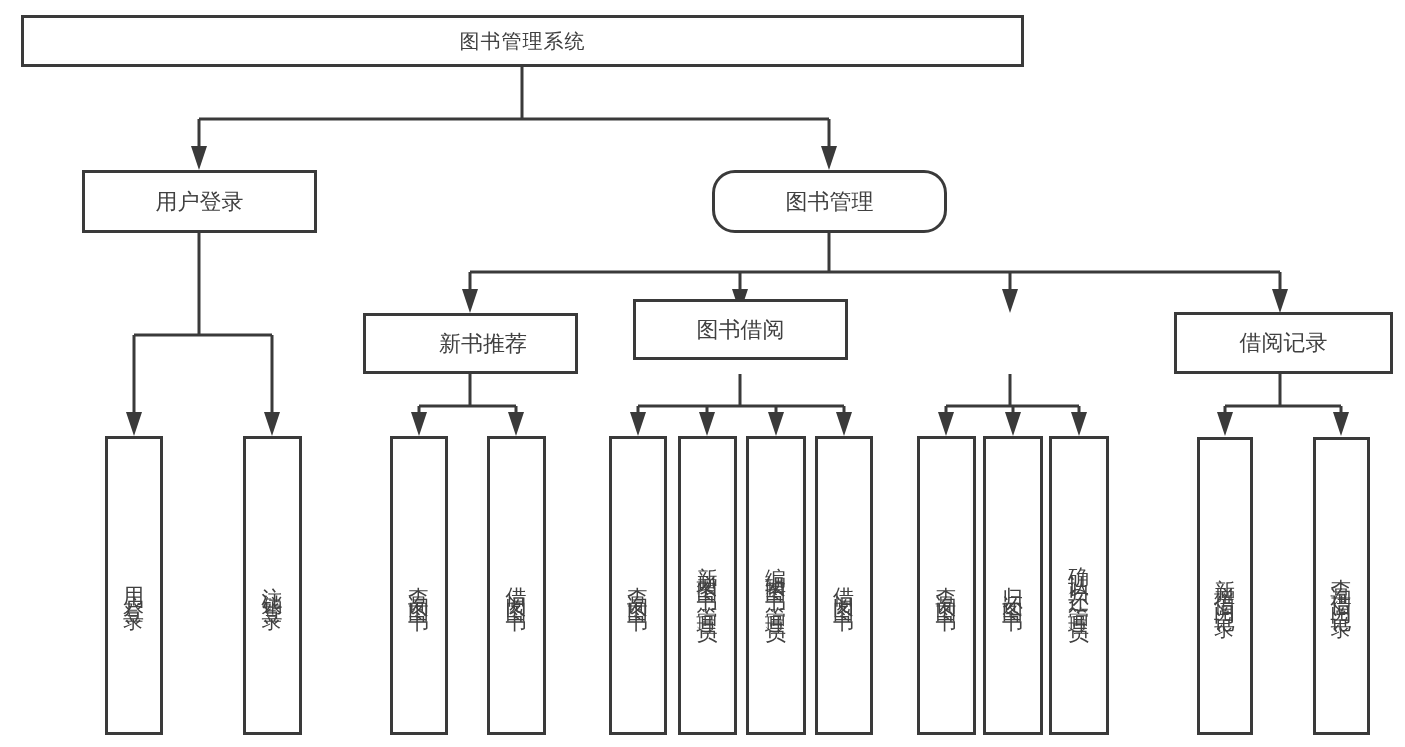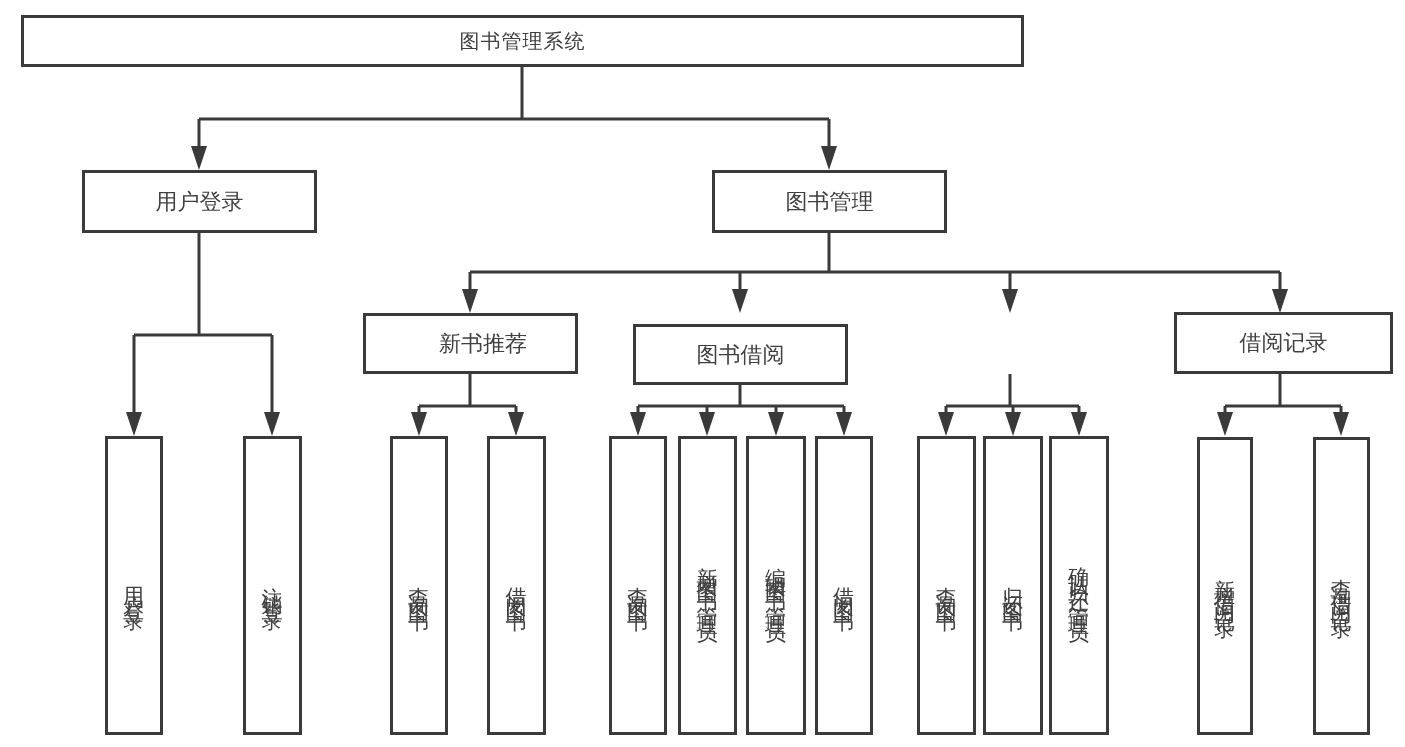--- a/index.html
+++ b/index.html
@@ -110,28 +110,28 @@
     <path class="arrowhead" d="M1333 412 H1349 L1341 436 Z"></path>
   </svg>
 
   <div class="node root-node" style="left:21px; top:15px; width:1003px; height:52px;">
     <span>图书管理系统</span>
   </div>
 
   <div class="node" style="left:82px; top:170px; width:235px; height:63px;">
     <span>用户登录</span>
   </div>
-  <div class="node" style="left:712px; top:170px; width:235px; height:63px;">
+  <div class="node" style="left:712px; top:170px; width:235px; height:63px;border-radius:23px;">
     <span>图书管理</span>
   </div>
 
   <div class="node" style="left:363px; top:313px; width:215px; height:61px;padding-left:25px;">
     <span>新书推荐</span>
   </div>
-  <div class="node" style="left:633px; top:324px; width:215px; height:61px;">
+  <div class="node" style="left:633px; top:299px; width:215px; height:61px;">
     <span>图书借阅</span>
   </div>
   <div class="node" style="left:1174px; top:312px; width:219px; height:62px;">
     <span>借阅记录</span>
   </div>
 
   <div class="node vnode" style="left:105px; top:436px; width:58px; height:299px;">
     <span class="vlabel">用户登录</span>
   </div>
   <div class="node vnode" style="left:243px; top:436px; width:59px; height:299px;">

